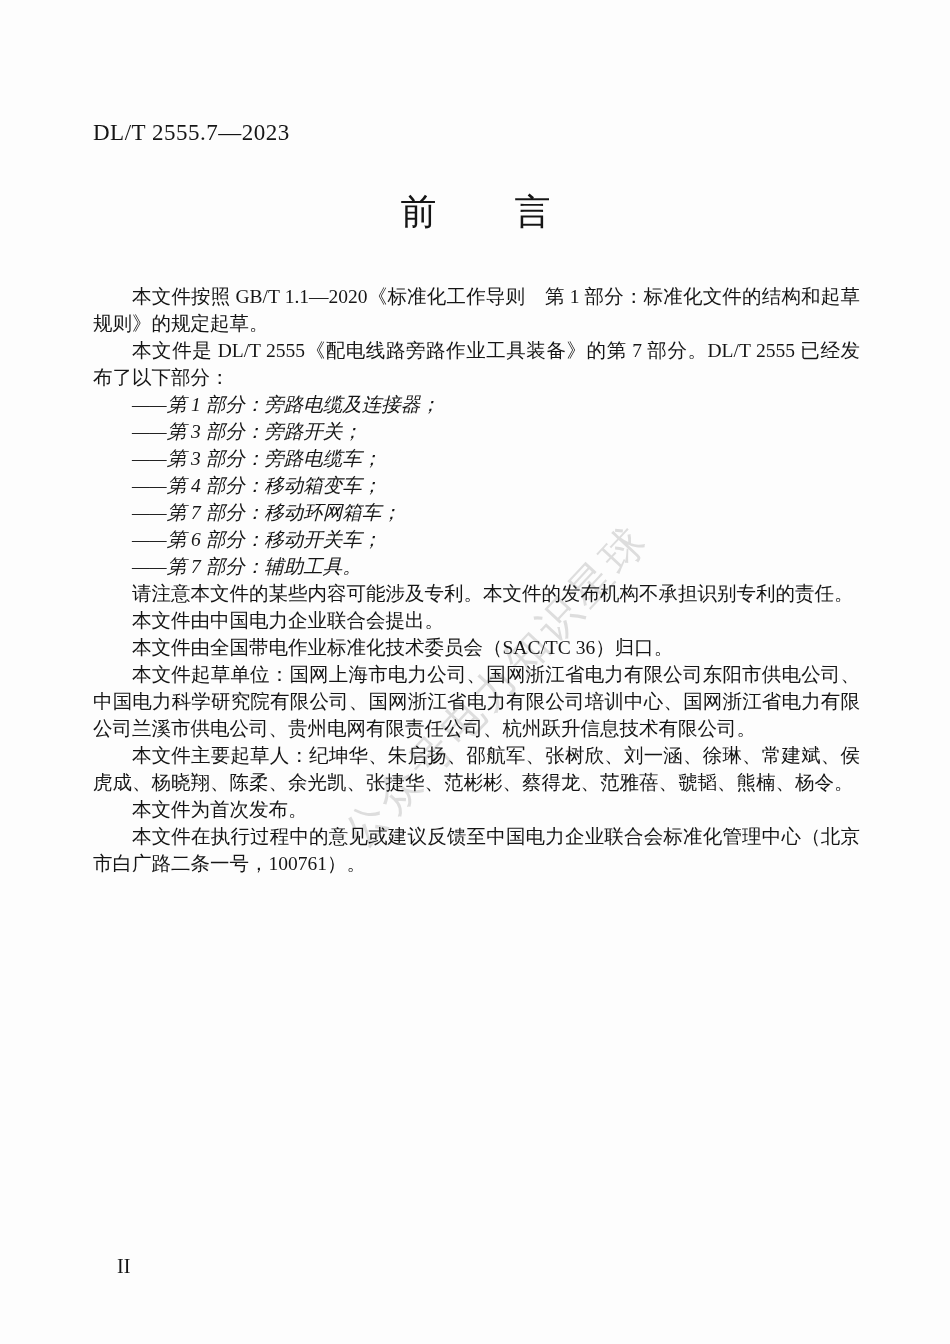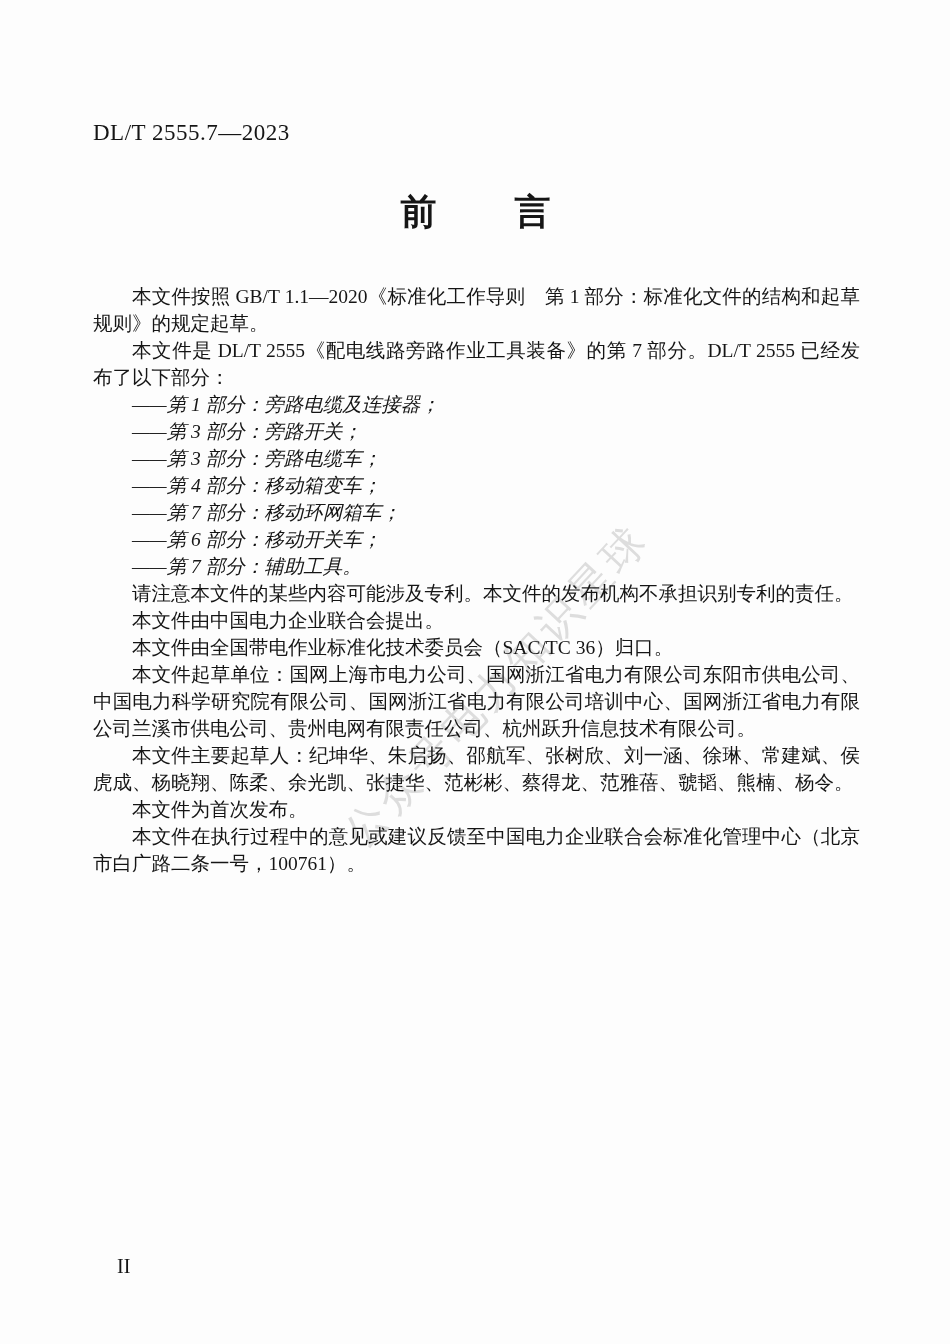--- a/index.html
+++ b/index.html
@@ -23,21 +23,21 @@
     font-size: 23px;
     font-weight: normal;
     letter-spacing: 0.5px;
     position: relative;
     z-index: 2;
   }
   .title {
     margin: 42px 0 46px 0;
     text-align: center;
     font-size: 36px;
-    font-weight: 700;
+    font-weight: 400;
     letter-spacing: 2px;
     position: relative;
     z-index: 2;
   }
   .body-text {
     position: relative;
     z-index: 2;
   }
   .para {
     margin: 0;

